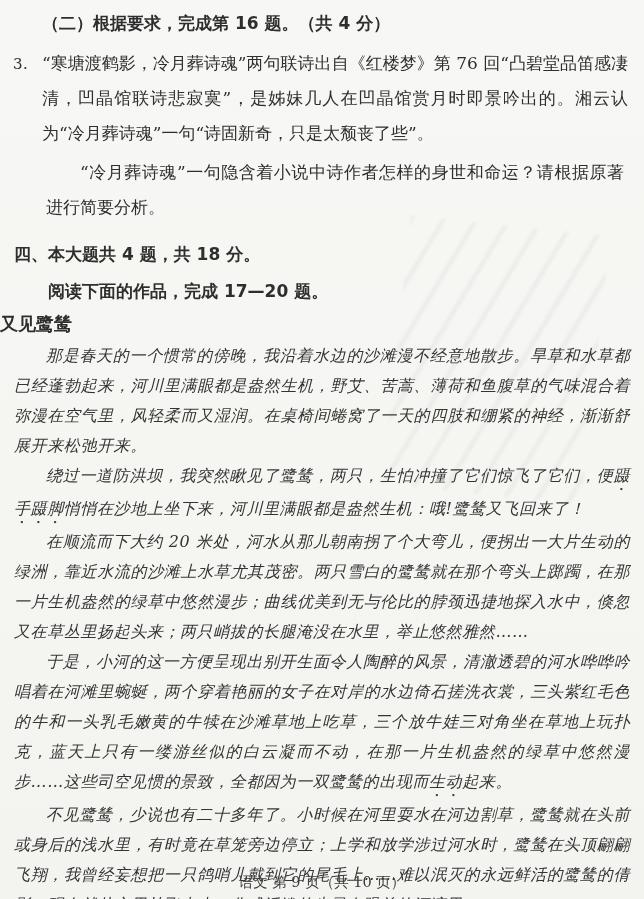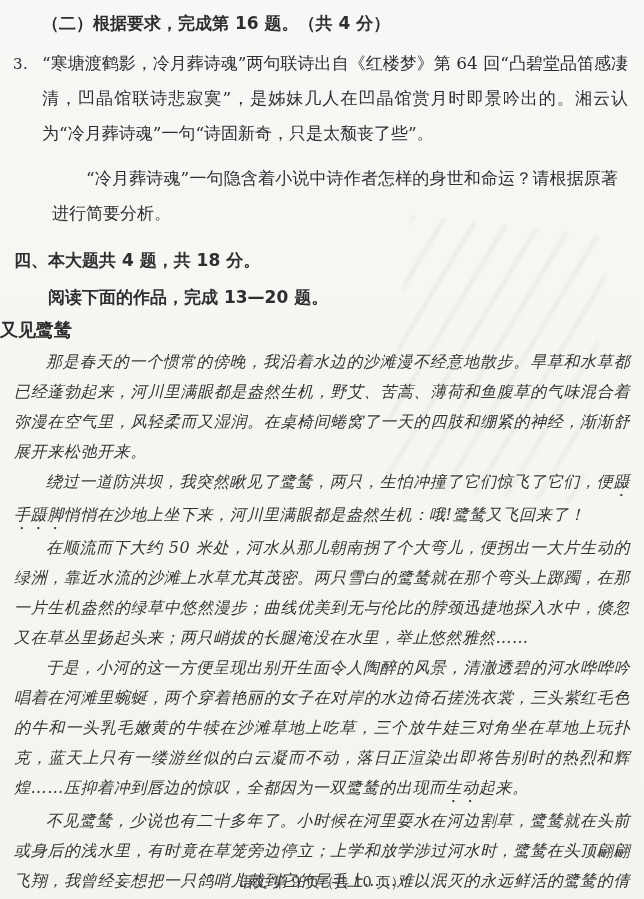--- a/index.html
+++ b/index.html
@@ -41,21 +41,21 @@
     text-align: justify;
   }
   .q-num {
     position: absolute;
     left: -29px;
     top: 1px;
     font-size: 15px;
     letter-spacing: 0.5px;
   }
   .q-stem { margin: 0; }
-  .q-prompt { margin: 10px; text-indent: 2em; }
+  .q-prompt { margin: 4px; text-indent: 2em; }
   .part4-heading {
     margin: 17px 14px 0 14px;
     font-family: "DejaVu Sans", sans-serif;
     font-weight: bold;
     font-size: 17px;
     line-height: 24px;
   }
   .instruction {
     margin: 13px 14px 0 48px;
     font-family: "DejaVu Sans", sans-serif;
@@ -102,33 +102,33 @@
 <body>
 
 <div class="page">
 
   <div class="scan-artifact"></div>
 
   <div class="part2-heading">（二）根据要求，完成第 16 题。（共 4 分）</div>
 
   <div class="q16">
     <span class="q-num">3.</span>
-    <p class="q-stem">“寒塘渡鹤影，冷月葬诗魂”两句联诗出自《红楼梦》第 64 回“凸碧堂品笛感凄清，凹晶馆联诗悲寂寞”，是姊妹几人在凹晶馆赏月时即景吟出的。湘云认为“冷月葬诗魂”一句“诗固新奇，只是太颓丧了些”。</p>
+    <p class="q-stem">“寒塘渡鹤影，冷月葬诗魂”两句联诗出自《红楼梦》第 76 回“凸碧堂品笛感凄清，凹晶馆联诗悲寂寞”，是姊妹几人在凹晶馆赏月时即景吟出的。湘云认为“冷月葬诗魂”一句“诗固新奇，只是太颓丧了些”。</p>
     <p class="q-prompt">“冷月葬诗魂”一句隐含着小说中诗作者怎样的身世和命运？请根据原著进行简要分析。</p>
   </div>
 
   <div class="part4-heading">四、本大题共 4 题，共 18 分。</div>
 
-  <div class="instruction">阅读下面的作品，完成 13—20 题。</div>
+  <div class="instruction">阅读下面的作品，完成 17—20 题。</div>
 
   <div class="essay-title">又见鹭鸶</div>
 
   <div class="essay">
       <p><span>那是春天的一个惯常的傍晚，我沿着水边的沙滩漫不经意地散步。旱草和水草都已经蓬勃起来，河川里满眼都是盎然生机，野艾、苦蒿、薄荷和鱼腹草的气味混合着弥漫在空气里，风轻柔而又湿润。在桌椅间蜷窝了一天的四肢和绷紧的神经，渐渐舒展开来松弛开来。</span></p>
       <p><span>绕过一道防洪坝，我突然瞅见了鹭鸶，两只，生怕冲撞了它们惊飞了它们，便</span><span class="emph">蹑手蹑脚</span><span>悄悄在沙地上坐下来，河川里满眼都是盎然生机：哦!鹭鸶又飞回来了！</span></p>
-      <p><span>在顺流而下大约 50 米处，河水从那儿朝南拐了个大弯儿，便拐出一大片生动的绿洲，靠近水流的沙滩上水草尤其茂密。两只雪白的鹭鸶就在那个弯头上踯躅，在那一片生机盎然的绿草中悠然漫步；曲线优美到无与伦比的脖颈迅捷地探入水中，倏忽又在草丛里扬起头来；两只峭拔的长腿淹没在水里，举止悠然雅然……</span></p>
-      <p><span>于是，小河的这一方便呈现出别开生面令人陶醉的风景，清澈透碧的河水哗哗吟唱着在河滩里蜿蜒，两个穿着艳丽的女子在对岸的水边倚石搓洗衣裳，三头紫红毛色的牛和一头乳毛嫩黄的牛犊在沙滩草地上吃草，三个放牛娃三对角坐在草地上玩扑克，蓝天上只有一缕游丝似的白云凝而不动，落日正渲染出即将告别时的热烈和辉煌……压抑着冲到唇边的惊叹，全都因为一双鹭鸶的出现而</span><span class="emph">生动</span><span>起来。</span></p>
+      <p><span>在顺流而下大约 20 米处，河水从那儿朝南拐了个大弯儿，便拐出一大片生动的绿洲，靠近水流的沙滩上水草尤其茂密。两只雪白的鹭鸶就在那个弯头上踯躅，在那一片生机盎然的绿草中悠然漫步；曲线优美到无与伦比的脖颈迅捷地探入水中，倏忽又在草丛里扬起头来；两只峭拔的长腿淹没在水里，举止悠然雅然……</span></p>
+      <p><span>于是，小河的这一方便呈现出别开生面令人陶醉的风景，清澈透碧的河水哗哗吟唱着在河滩里蜿蜒，两个穿着艳丽的女子在对岸的水边倚石搓洗衣裳，三头紫红毛色的牛和一头乳毛嫩黄的牛犊在沙滩草地上吃草，三个放牛娃三对角坐在草地上玩扑克，蓝天上只有一缕游丝似的白云凝而不动，在那一片生机盎然的绿草中悠然漫步……这些司空见惯的景致，全都因为一双鹭鸶的出现而</span><span class="emph">生动</span><span>起来。</span></p>
       <p><span>不见鹭鸶，少说也有二十多年了。小时候在河里耍水在河边割草，鹭鸶就在头前或身后的浅水里，有时竟在草笼旁边停立；上学和放学涉过河水时，鹭鸶在头顶翩翩飞翔，我曾经妄想把一只鸽哨儿戴到它的尾毛上……难以泯灭的永远鲜活的鹭鸶的倩影，现在就从心里</span><span class="emph">扑飞</span><span>出来，化成活泼的生灵在眼前的河湾里。</span></p>
     </div>
 
   <div class="footer">语文 第 9 页（共 10 页）</div>
 
 </div>
 
 </body></html>

